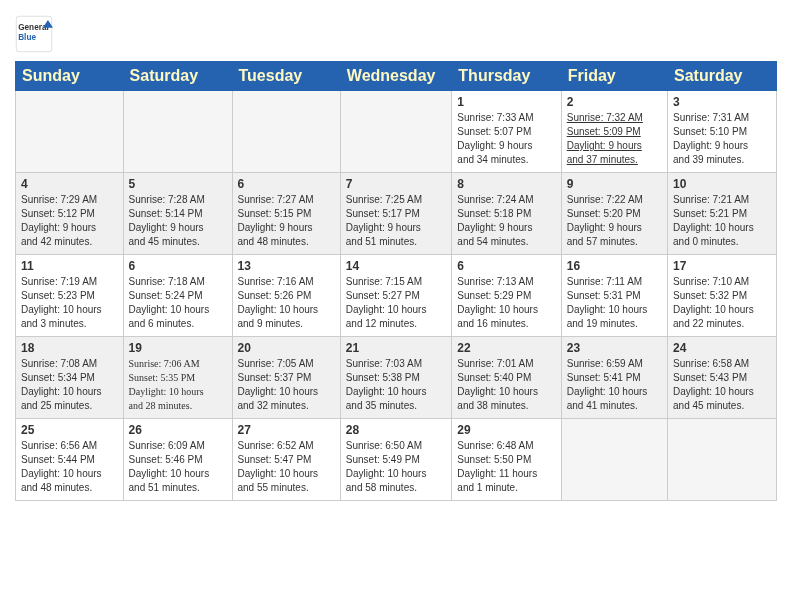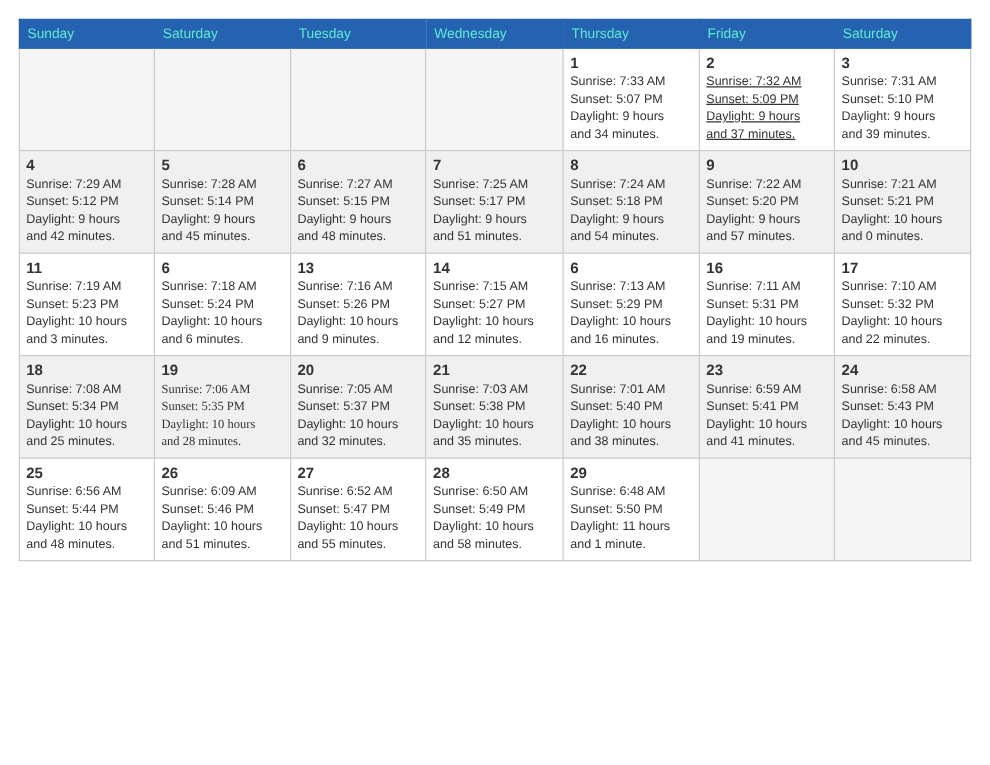--- a/index.html
+++ b/index.html
@@ -39,25 +39,25 @@
       font-size: 14px;
       color: #555;
     }
     .calendar {
       width: 100%;
       border-collapse: collapse;
       font-size: 10.5px;
     }
     .calendar th {
       background: #2563b0;
-      color: #5eead4;
+      color: #fef9c3;
       text-align: left;
       padding: 5px 6px;
-      font-size: 11px;
-      font-weight: normal;
+      font-size: 16px;
+      font-weight: bold;
       border: 1px solid #2563b0;
     }
     .calendar td {
       border: 1px solid #ccc;
       vertical-align: top;
       padding: 4px 5px;
       width: 113px;
       height: 82px;
       background: #fff;
     }
@@ -77,20 +77,36 @@
       line-height: 1.4;
     }
     .row-shaded td {
       background: #f0f0f0;
     }
   </style>
 </head>
 <body>
 
 <div class="page">
+  <div class="header">
+    <div class="logo-area">
+  <div style="display:flex;align-items:center;gap:4px;">
+    <svg width="38" height="38" viewBox="0 0 60 60">
+      <rect x="2" y="2" width="56" height="56" rx="4" fill="white" stroke="#ccc" stroke-width="1"></rect>
+      <text x="5" y="24" font-size="13" font-weight="bold" fill="#333" font-family="Arial">General</text>
+      <text x="5" y="40" font-size="13" font-weight="bold" fill="#2563b0" font-family="Arial">Blue</text>
+      <polygon points="52,8 60,20 44,20" fill="#2563b0"></polygon>
+    </svg>
+  </div>
+</div>
+    <div class="title-area">
+      <div class="main-title"></div>
+      <div class="subtitle"></div>
+    </div>
+  </div>
 
   <table class="calendar">
     <thead>
       <tr id="weekday-header">
           <th>Sunday</th>
           <th>Saturday</th>
           <th>Tuesday</th>
           <th>Wednesday</th>
           <th>Thursday</th>
           <th>Friday</th>

